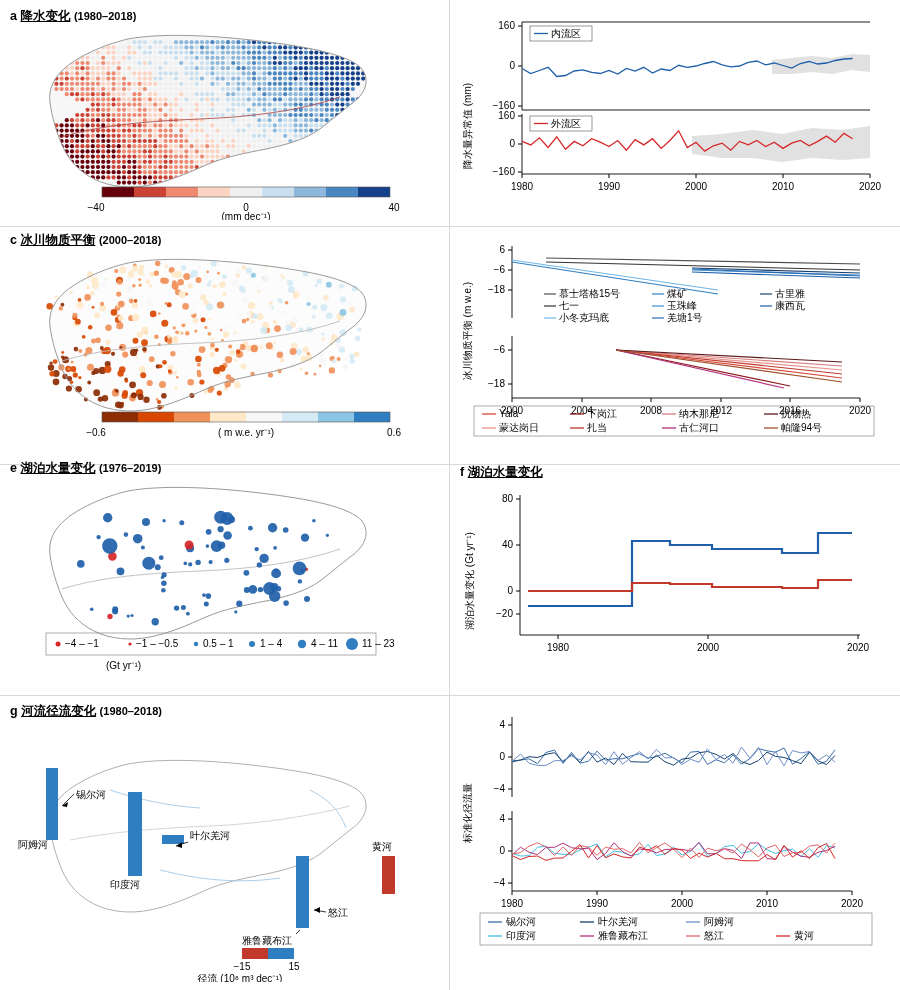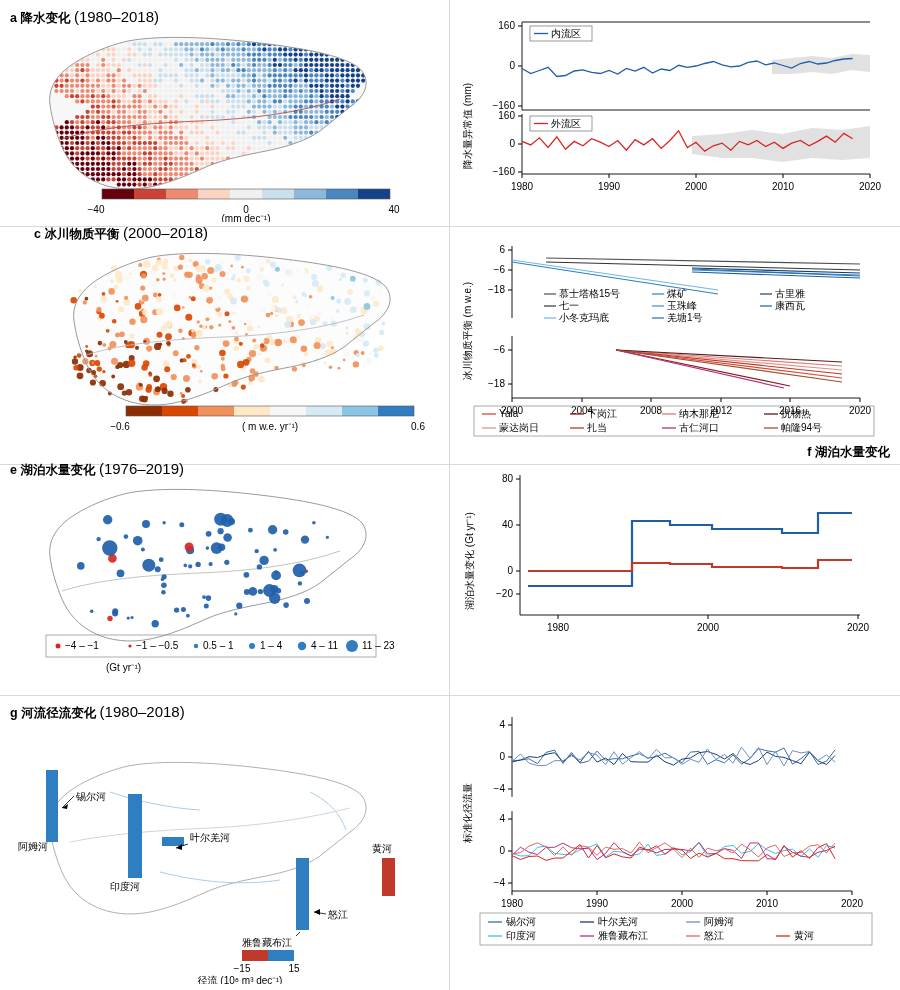--- a/index.html
+++ b/index.html
@@ -6,22 +6,22 @@
   body{width:900px;height:990px;background:#ffffff;font-family:"Liberation Sans",sans-serif;color:#000;}
   .page{position:relative;width:900px;height:990px;overflow:hidden;}
 
   .panel{position:absolute;box-sizing:border-box;}
   .divider{position:absolute;background:#d9d9d9;}
   .vdiv{width:1px;top:0;bottom:0;}
   .hdiv{height:1px;left:0;right:0;}
 
   .plabel{font-size:12.5px;font-weight:bold;}
   .plabel .ltr{font-weight:bold;}
-  .plabel .ttl{font-weight:bold;}
-  .plabel .yr{font-weight:normal;font-size:15px;}
+  .plabel .ttl{font-weight:bold;text-decoration:underline;}
+  .plabel .yr{font-weight:bold;font-size:11px;}
   .tick{font-size:10px;fill:#000;}
 
   svg{display:block;}
 </style>
 </head>
 <body>
 
 <div class="page">
 
   <div class="divider vdiv" style="left:449px;top:0;height:990px;"></div>
@@ -1495,21 +1495,21 @@
           <text class="tick" x="0" y="76" text-anchor="middle">1980</text>
           <text class="tick" x="87" y="76" text-anchor="middle">1990</text>
           <text class="tick" x="174" y="76" text-anchor="middle">2000</text>
           <text class="tick" x="261" y="76" text-anchor="middle">2010</text>
           <text class="tick" x="348" y="76" text-anchor="middle">2020</text>
         </g>
       </g>
     </svg>
   </div>
 
-  <div class="panel" style="left:10px;top:224px;width:435px;height:218px;margin-left:24px;">
+  <div class="panel" style="left:10px;top:232px;width:435px;height:218px;">
     <div class="plabel">
       <span class="ltr">c</span>
       <span class="ttl">冰川物质平衡</span>
       <span class="yr">(2000–2018)</span>
     </div>
     <svg width="435" height="198" viewBox="0 0 435 198">
       <defs>
         <clipPath id="tpClipC">
           <path d="M118,14 C150,8 200,10 250,16 C300,22 340,30 352,44 C362,58 352,72 340,80
                    C330,88 320,96 310,104 C296,114 276,120 256,124 C236,128 214,132 196,140
@@ -2166,21 +2166,21 @@
         <text class="tick" x="214" y="14">1 – 4</text>
         <circle cx="256" cy="11" r="4.2" fill="#2f7ec1"></circle>
         <text class="tick" x="265" y="14">4 – 11</text>
         <circle cx="306" cy="11" r="6" fill="#2f7ec1"></circle>
         <text class="tick" x="316" y="14">11 – 23</text>
       </g>
       <text class="tick" x="96" y="192">(Gt yr⁻¹)</text>
     </svg>
   </div>
 
-  <div class="panel" style="left:460px;top:444px;width:430px;height:215px;text-align:right;">
+  <div class="panel" style="left:460px;top:464px;width:430px;height:215px;">
     <div class="plabel">
       <span class="ltr">f</span>
       <span class="ttl">湖泊水量变化</span>
     </div>
     <svg width="430" height="195" viewBox="0 0 430 195">
       <text class="tick" transform="translate(13,100) rotate(-90)" text-anchor="middle">湖泊水量变化 (Gt yr⁻¹)</text>
       <g transform="translate(60,14)">
         <line x1="0" y1="0" x2="0" y2="140" stroke="#000" stroke-width="0.9"></line>
         <line x1="0" y1="140" x2="340" y2="140" stroke="#000" stroke-width="0.9"></line>
         <line x1="-4" y1="4" x2="0" y2="4" stroke="#000"></line>

